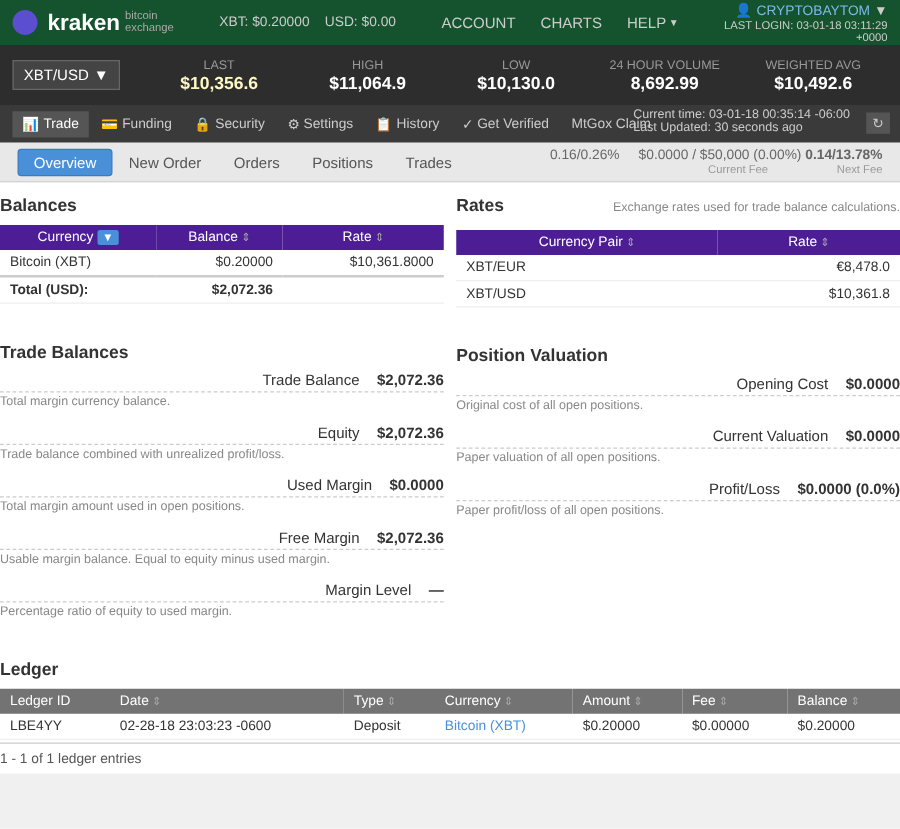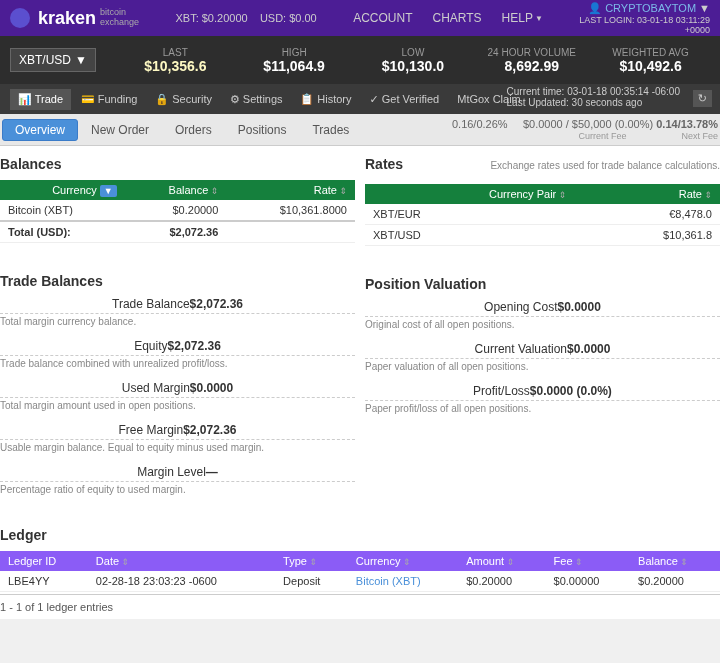--- a/index.html
+++ b/index.html
@@ -1,19 +1,19 @@
 <!DOCTYPE html>
 <html><head>
   <meta charset="utf-8">
   <style>
     * { box-sizing: border-box; margin: 0; padding: 0; }
     body { font-family: Arial, Helvetica, sans-serif; font-size: 12px; background: #f0f0f0; color: #333; width: 720px; }
     
     
-    .top-nav { background: #4c1d95; display: flex; align-items: center; justify-content: space-between; padding: 0 10px; height: 36px; }
+    .top-nav { background: #14532d; display: flex; align-items: center; justify-content: space-between; padding: 0 10px; height: 36px; }
     .logo { display: flex; align-items: center; gap: 4px; }
     .logo-text { color: #fff; font-size: 18px; font-weight: bold; }
     .logo-sub { color: #aaa; font-size: 9px; line-height: 1.1; }
     .ticker-info { color: #ccc; font-size: 11px; }
     .nav-links { display: flex; gap: 20px; }
     .nav-link { color: #ccc; font-size: 12px; text-decoration: none; cursor: pointer; }
     .user-area { color: #ccc; font-size: 11px; text-align: right; }
     .user-name { color: #7cb9e8; }
 
     
@@ -25,62 +25,62 @@
     .price-value.green { color: #fef9c3; }
 
     
     .sec-nav { background: #3a3a3a; display: flex; align-items: center; padding: 0 10px; height: 30px; gap: 2px; position: relative; }
     .sec-nav-item { color: #ccc; font-size: 11px; padding: 4px 8px; cursor: pointer; display: flex; align-items: center; gap: 3px; }
     .sec-nav-item.active { background: #555; color: #fff; }
     .time-area { position: absolute; right: 40px; top: 2px; font-size: 10px; color: #ccc; }
     .refresh-btn { position: absolute; right: 8px; top: 6px; background: #555; border: none; color: #ccc; cursor: pointer; padding: 2px 5px; font-size: 11px; }
 
     
-    .sub-tabs { background: #e8e8e8; border-bottom: 1px solid #ccc; display: flex; align-items: center; padding: 4px 2px; gap: 0; }
+    .sub-tabs { background: #e8e8e8; border-bottom: 1px solid #ccc; display: flex; align-items: center; padding: 4px 14px; gap: 0; }
     .sub-tab { padding: 3px 12px; font-size: 12px; cursor: pointer; color: #555; border: 1px solid transparent; }
     .sub-tab.active { background: #4a90d9; color: #fff; border-color: #3a7bc8; border-radius: 3px; }
     .fee-info { margin-left: auto; font-size: 10px; color: #666; text-align: right; }
 
     
     .main-content { background: #fff; padding: 0; }
 
     
     .two-col { display: flex; gap: 10px; }
     .col-left { flex: 1; }
     .col-right { flex: 1; }
 
     
     .section-title { font-size: 14px; font-weight: bold; color: #333; margin-bottom: 8px; margin-top: 10px; }
 
     
     .data-table { width: 100%; border-collapse: collapse; font-size: 11px; }
-    .data-table th { background: #15803d; color: #fff; padding: 4px 8px; text-align: right; font-weight: normal; }
+    .data-table th { background: #4c1d95; color: #fff; padding: 4px 8px; text-align: center; font-weight: normal; }
     .data-table th.sortable::after { content: ' ⇕'; font-size: 9px; color: #aaa; }
     .data-table td { padding: 4px 8px; border-bottom: 1px solid #eee; }
     .col-balance { text-align: right; }
     .col-rate { text-align: right; }
     .filter-icon { background: #4a90d9; color: #fff; padding: 1px 4px; border-radius: 2px; font-size: 9px; cursor: pointer; }
 
     
     .total-row td { font-weight: bold; border-top: 2px solid #ccc; }
 
     
     .balance-item { margin-bottom: 12px; }
-    .balance-row { display: flex; justify-content: center; align-items: baseline; border-bottom: 1px dashed #ccc; padding-bottom: 2px; margin-bottom: 2px; }
+    .balance-row { display: flex; justify-content: flex-end; align-items: baseline; border-bottom: 1px dashed #ccc; padding-bottom: 2px; margin-bottom: 2px; gap: 14px; }
     .balance-name { color: #333; font-size: 12px; }
     .balance-value { font-size: 12px; font-weight: bold; color: #333; }
     .balance-desc { font-size: 10px; color: #888; }
 
     
     .rates-header { font-size: 10px; color: #888; text-align: right; margin-bottom: 4px; }
 
     
     .ledger-section { margin-top: 20px; }
     .ledger-table { width: 100%; border-collapse: collapse; font-size: 11px; }
-    .ledger-table th { background: #8b5cf6; color: #fff; padding: 4px 8px; text-align: left; font-weight: normal; }
+    .ledger-table th { background: #737373; color: #fff; padding: 4px 8px; text-align: left; font-weight: normal; }
     .ledger-table th.sortable::after { content: ' ⇕'; font-size: 9px; color: #aaa; }
     .ledger-table td { padding: 4px 8px; border-bottom: 1px solid #eee; }
     .ledger-footer { font-size: 11px; color: #555; padding: 6px 0; border-top: 1px solid #ccc; margin-top: 2px; }
     .link-blue { color: #4a90d9; }
 
     
     .kraken-icon { display: inline-block; width: 20px; height: 20px; background: #5b4fcf; border-radius: 50%; margin-right: 4px; vertical-align: middle; position: relative; }
 
     .nav-dropdown { display: inline-flex; align-items: center; gap: 2px; }
     .dropdown-arrow { font-size: 8px; }

